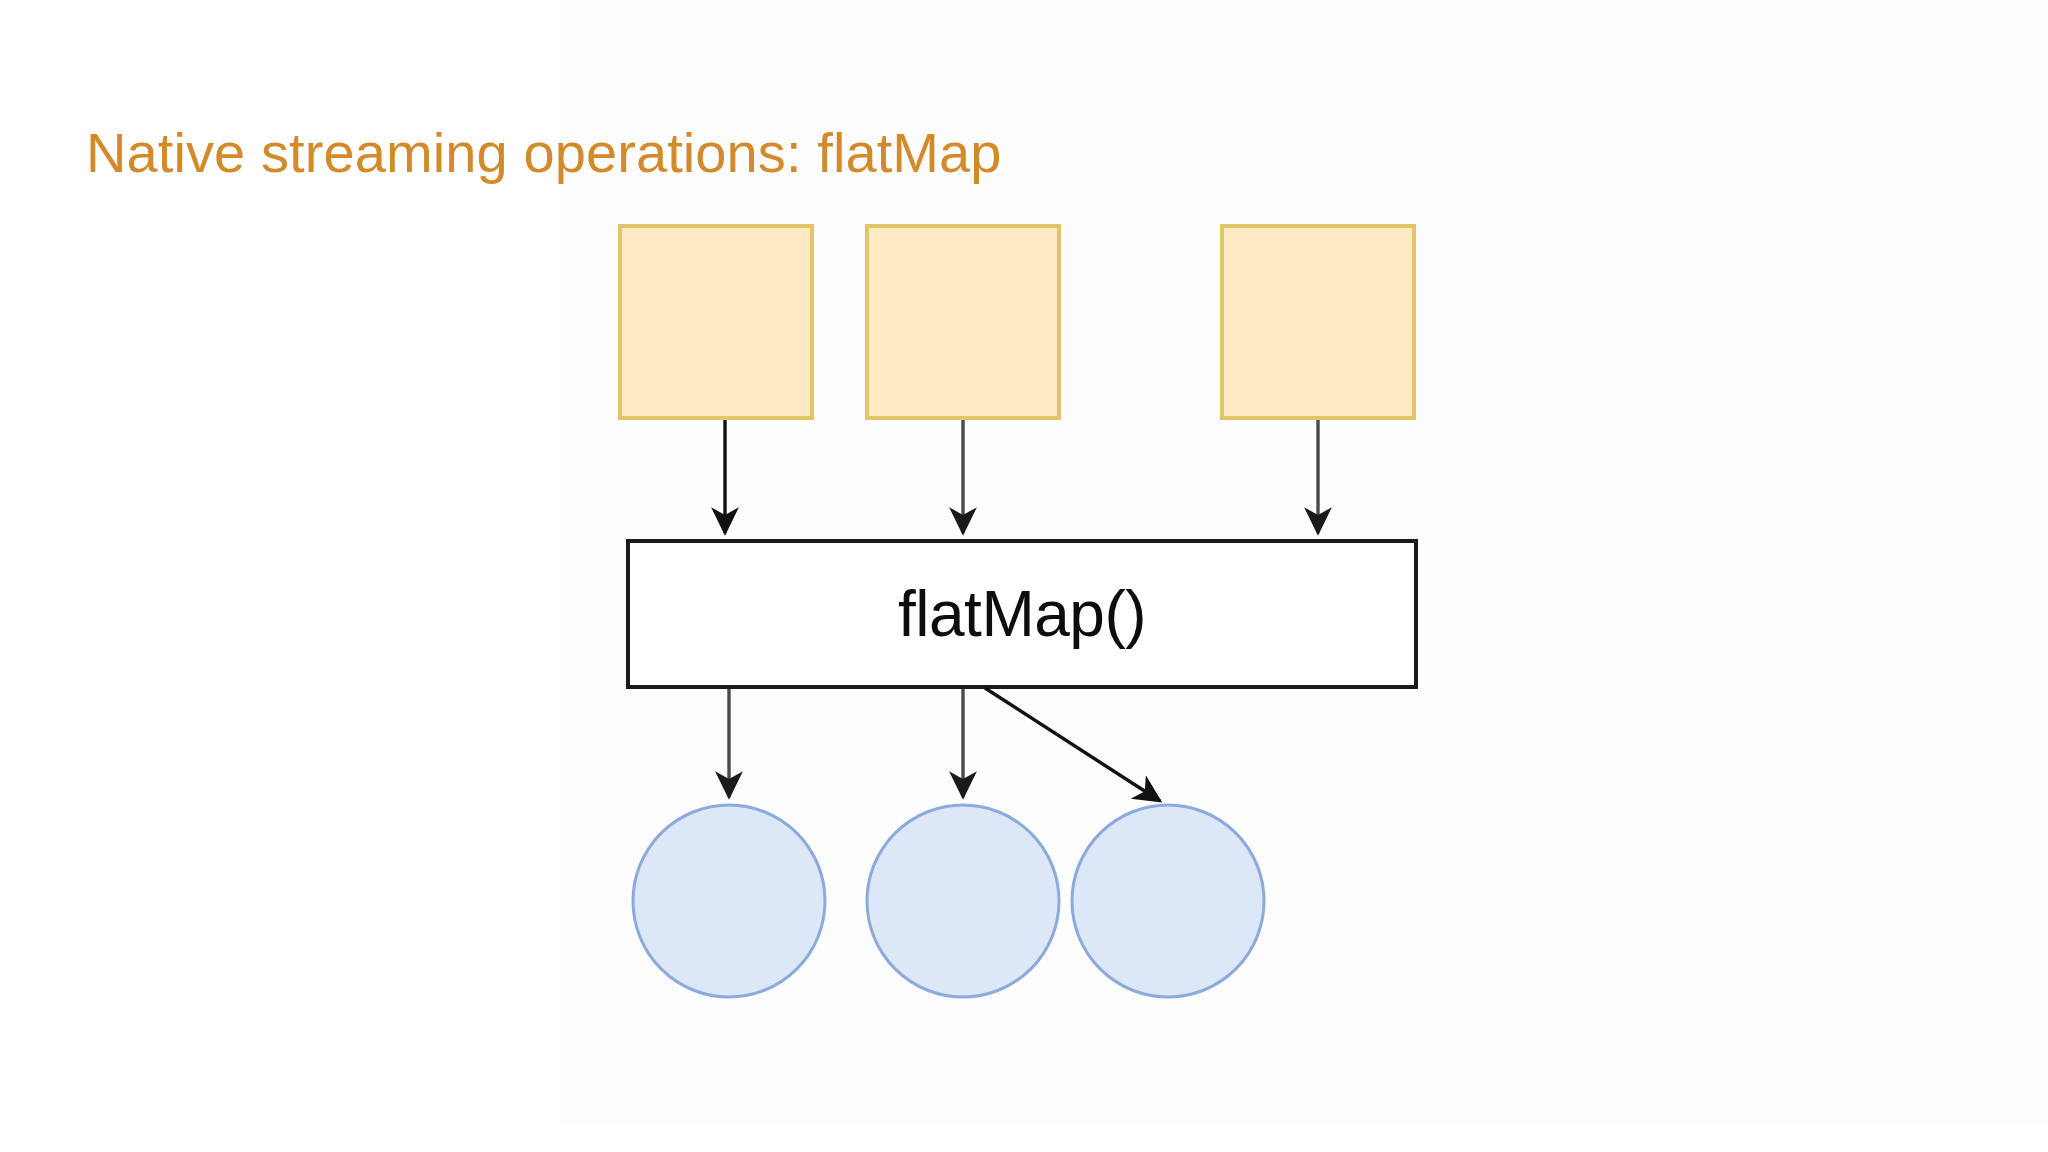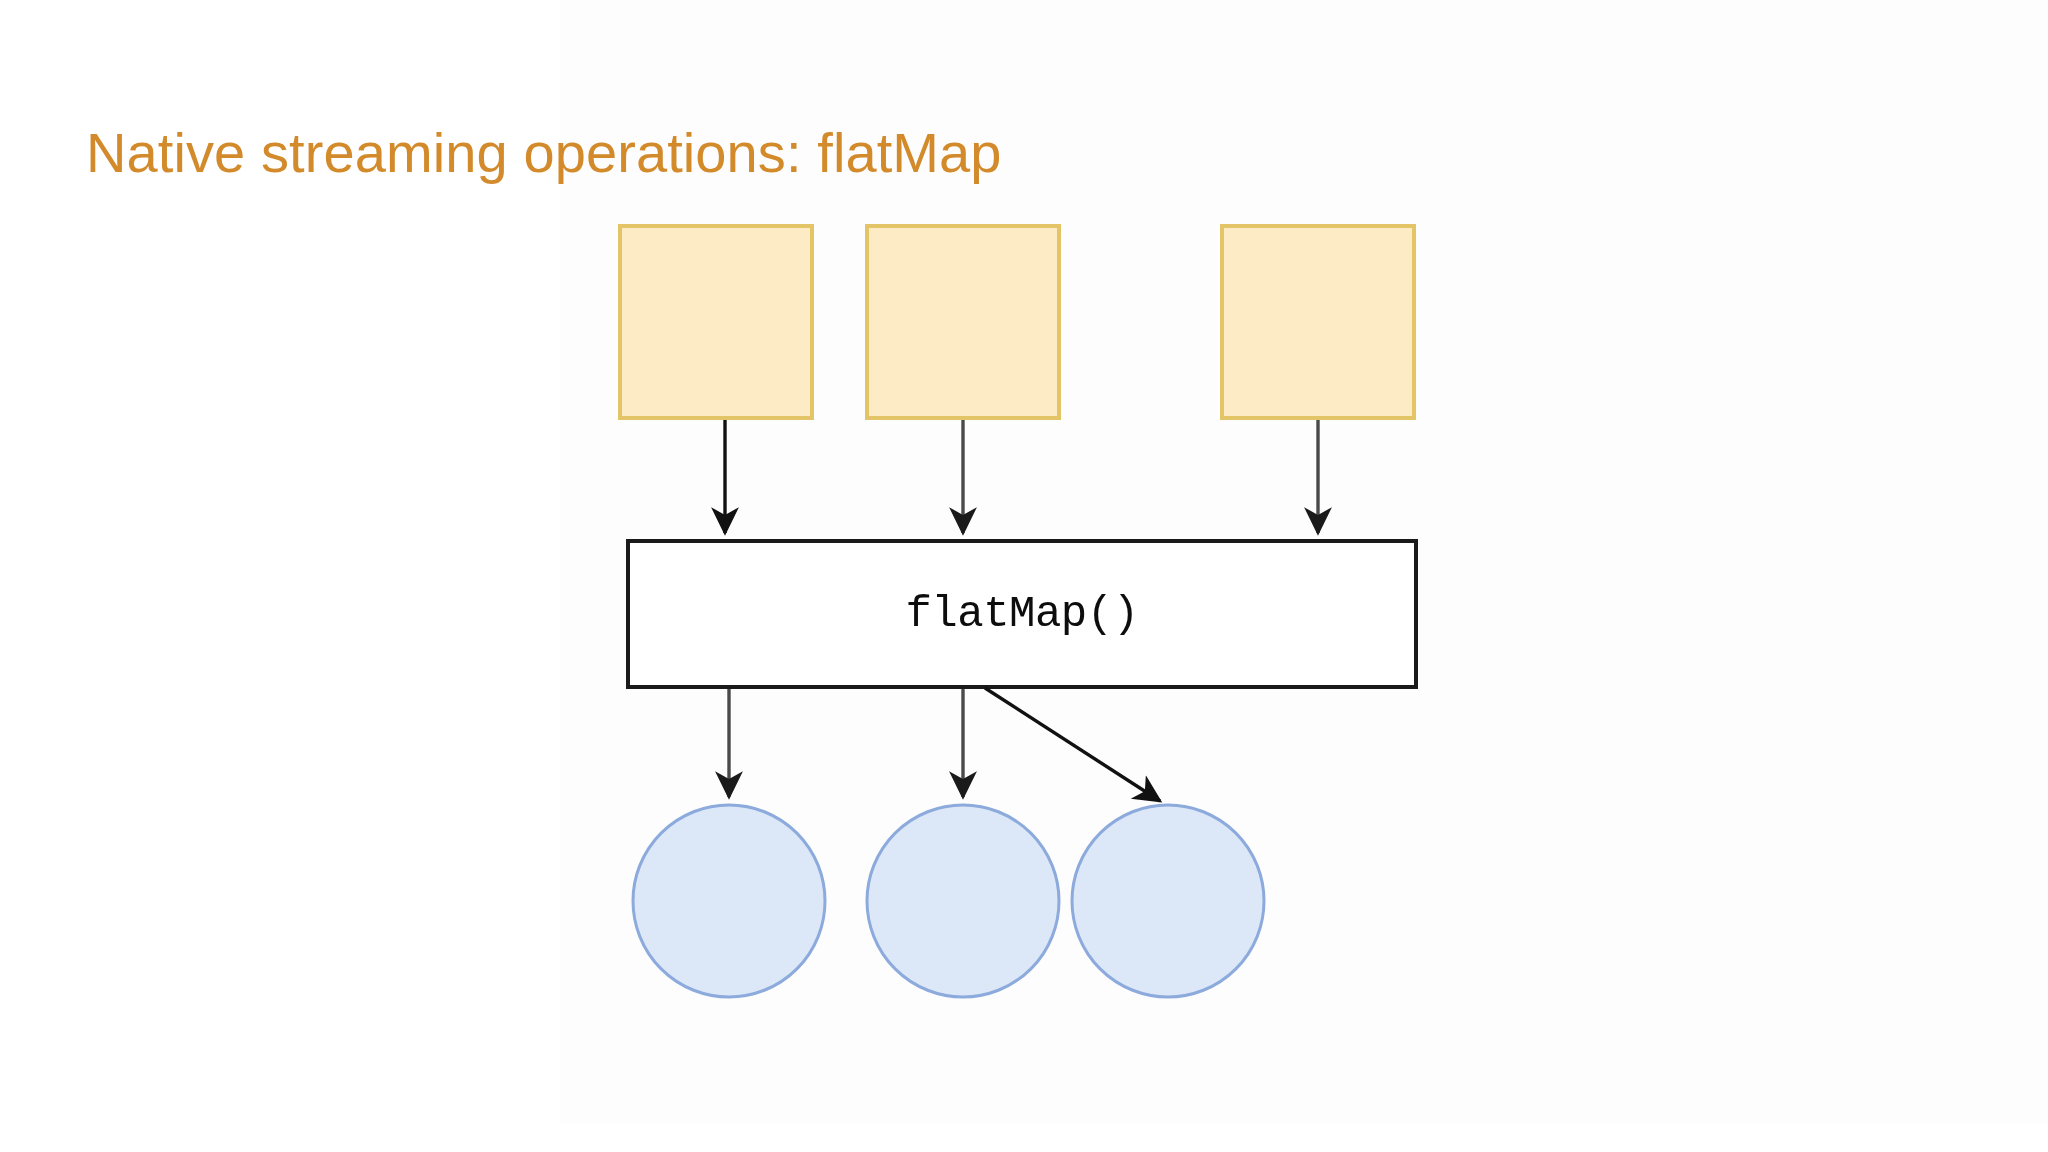--- a/index.html
+++ b/index.html
@@ -95,17 +95,17 @@
 
       <g>
         <circle cx="729" cy="901" r="96" fill="#dce8f8" stroke="#8caadc" stroke-width="3"></circle>
         <circle cx="963" cy="901" r="96" fill="#dce8f8" stroke="#8caadc" stroke-width="3"></circle>
         <circle cx="1168" cy="901" r="96" fill="#dce8f8" stroke="#8caadc" stroke-width="3"></circle>
       </g>
     </svg>
 
     <div id="flatmap-label" style="position:absolute; left:628px; top:541px; width:788px; height:146px;
                 display:flex; align-items:center; justify-content:center;
-                font-size:44px; color:#0d0d0d; font-family:Liberation Mono, monospace;
+                font-size:64px; color:#0d0d0d; font-family:Liberation Sans, sans-serif;
                 letter-spacing:-0.5px;">flatMap()</div>
   </div>
 
 </div>
 
 </body></html>

